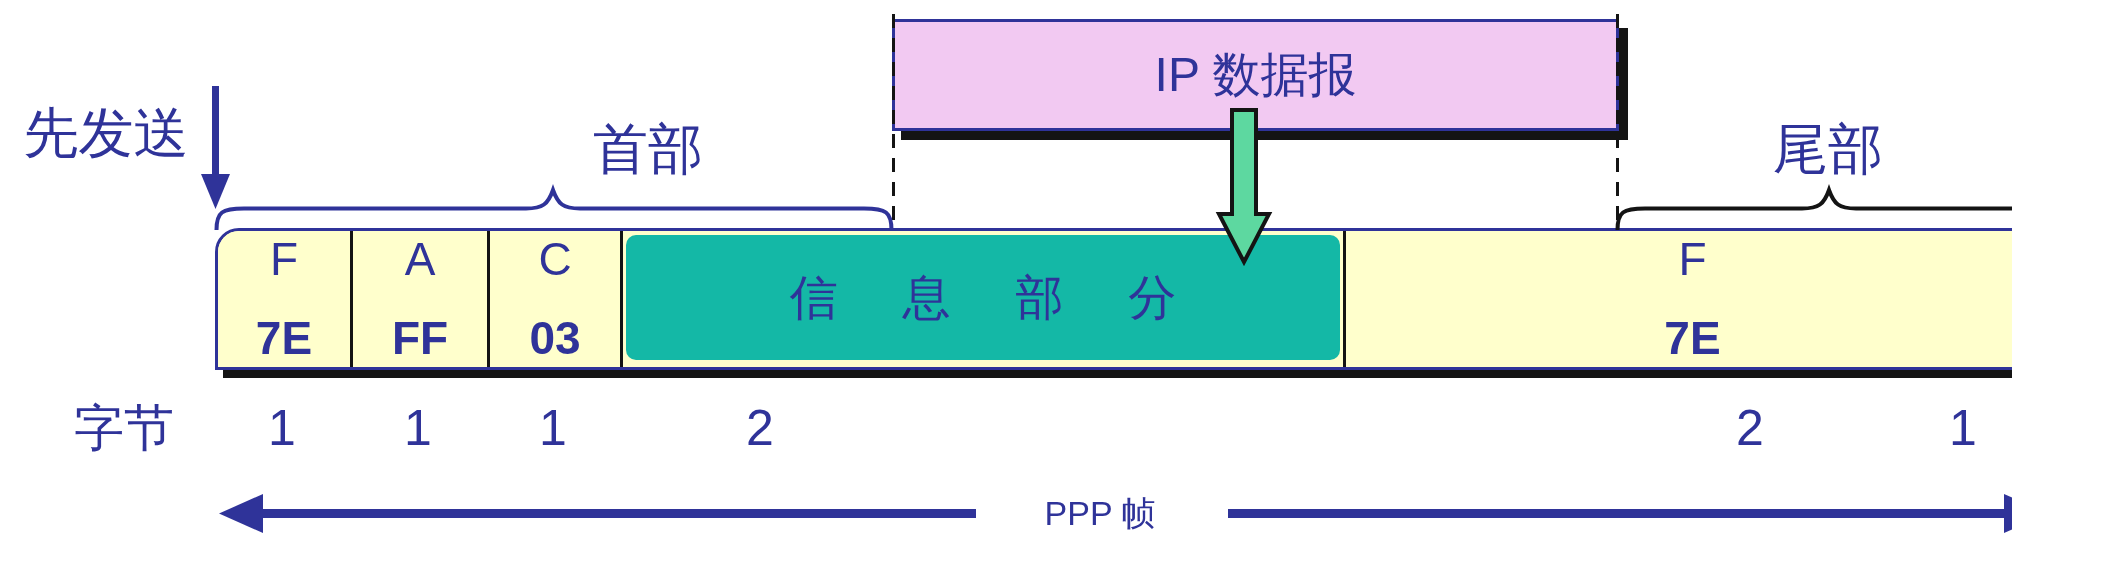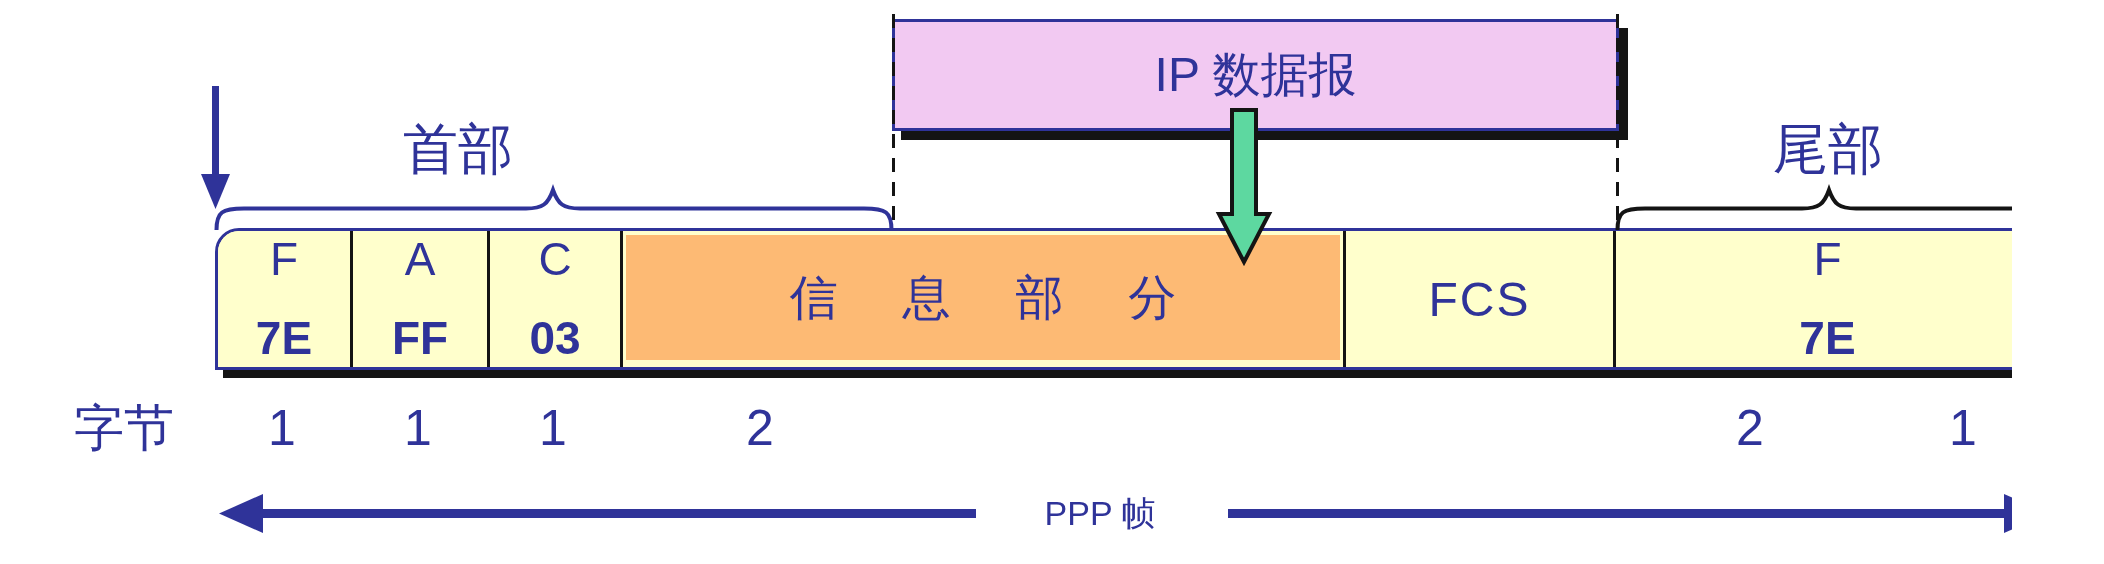--- a/index.html
+++ b/index.html
@@ -43,28 +43,28 @@
     display:flex;flex-direction:column;align-items:center;justify-content:center;
     background:#ffffcc;
     position:relative;
   }
   .cell.last{border-right:none;flex:1;}
   .cell .l1{font-size:46px;line-height:50px;}
   .cell .l2{font-size:46px;line-height:52px;font-weight:bold;margin-top:28px;}
   .cell .single{font-size:48px;letter-spacing:2px;}
   .pink-inset{
     position:absolute;left:3px;right:3px;top:4px;bottom:7px;
-    background:#fdba74;
-    display:flex;align-items:center;justify-content:center;
+    background:#14b8a6;
+    display:flex;align-items:center;justify-content:center;border-radius:10px;
   }
   .spread{font-size:48px;letter-spacing:1.35em;margin-right:-1.35em;white-space:nowrap;}
   
   .lbl{position:absolute;z-index:4;white-space:nowrap;}
   .send-label{left:8px;top:103px;width:196px;text-align:center;font-size:55px;line-height:60px;}
-  .header-label{left:403px;top:118px;width:300px;text-align:left;font-size:55px;line-height:62px;}
+  .header-label{left:403px;top:118px;width:300px;text-align:right;font-size:55px;line-height:62px;}
   .trailer-label{left:1678px;top:118px;width:300px;text-align:center;font-size:55px;line-height:62px;}
   .bytes-unit{left:24px;top:398px;width:200px;text-align:center;font-size:50px;line-height:60px;}
   .byte-num{top:398px;width:500px;margin-left:-250px;text-align:center;font-size:50px;line-height:60px;}
   .ppp-label{left:960px;top:483px;width:280px;text-align:center;font-size:34px;line-height:60px;z-index:7;}
 </style>
 </head>
 <body>
 
 <div class="canvas">
 
@@ -83,29 +83,27 @@
     </div>
     <div class="cell" style="width:133px">
       <span class="l1">C</span>
       <span class="l2">03</span>
     </div>
     <div class="cell" style="width:723px">
       <div class="pink-inset">
         <span class="spread">信息部分</span>
       </div>
     </div>
-    <div class="cell" style="width:270px">
-      <span class="single">FCS</span>
-    </div>
     <div class="cell last">
       <span class="l1">F</span>
       <span class="l2">7E</span>
     </div>
   </div>
 
+  <div class="lbl send-label">先发送</div>
   <div class="lbl header-label">首部</div>
   <div class="lbl bytes-unit">字节</div>
 
   <div class="lbl trailer-label">尾部</div>
   <div class="lbl byte-num" style="left:282px">1</div>
   <div class="lbl byte-num" style="left:418px">1</div>
   <div class="lbl byte-num" style="left:553px">1</div>
   <div class="lbl byte-num" style="left:760px">2</div>
   <div class="lbl byte-num" style="left:1750px">2</div>
   <div class="lbl byte-num" style="left:1963px">1</div>

